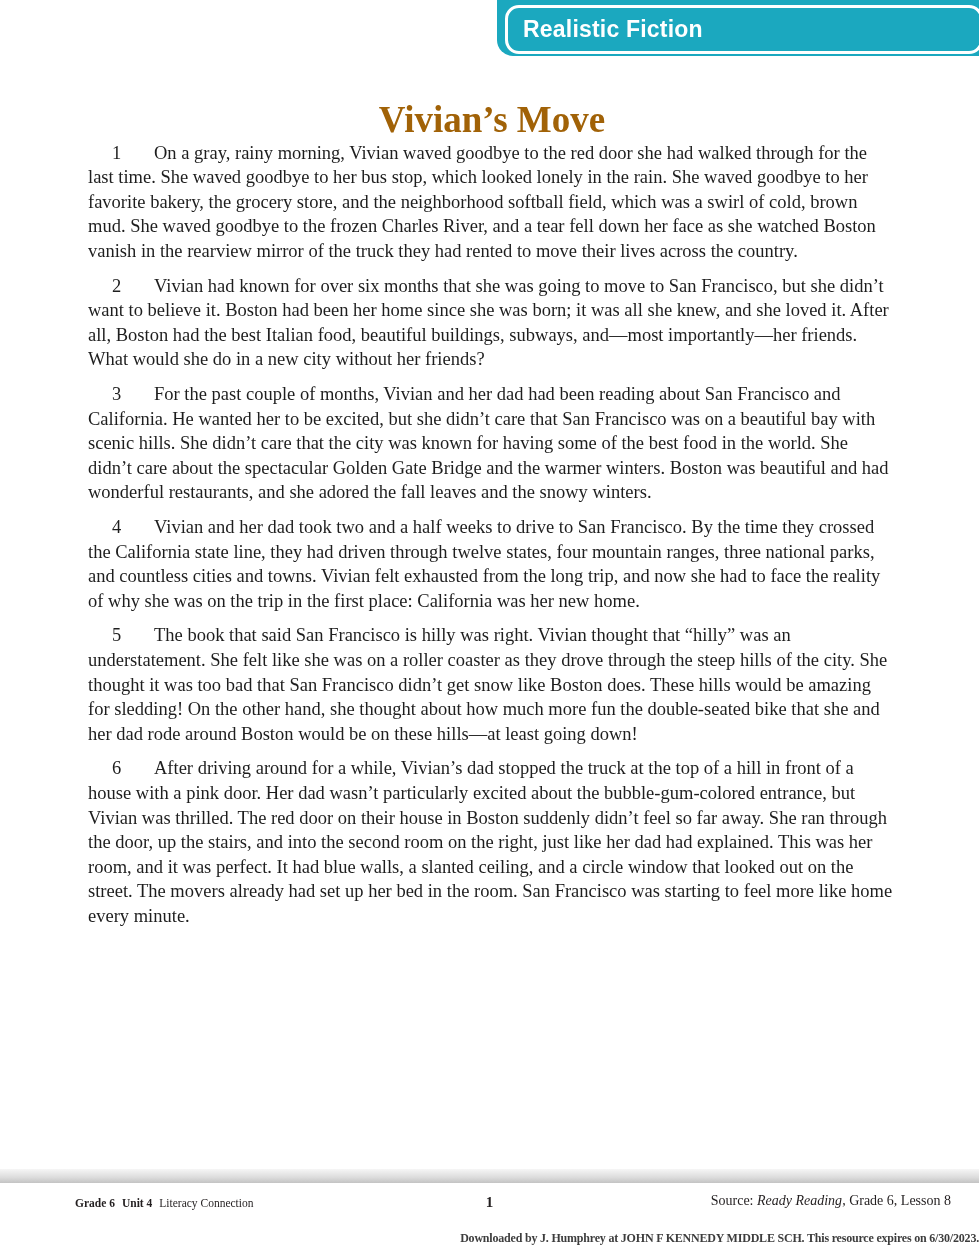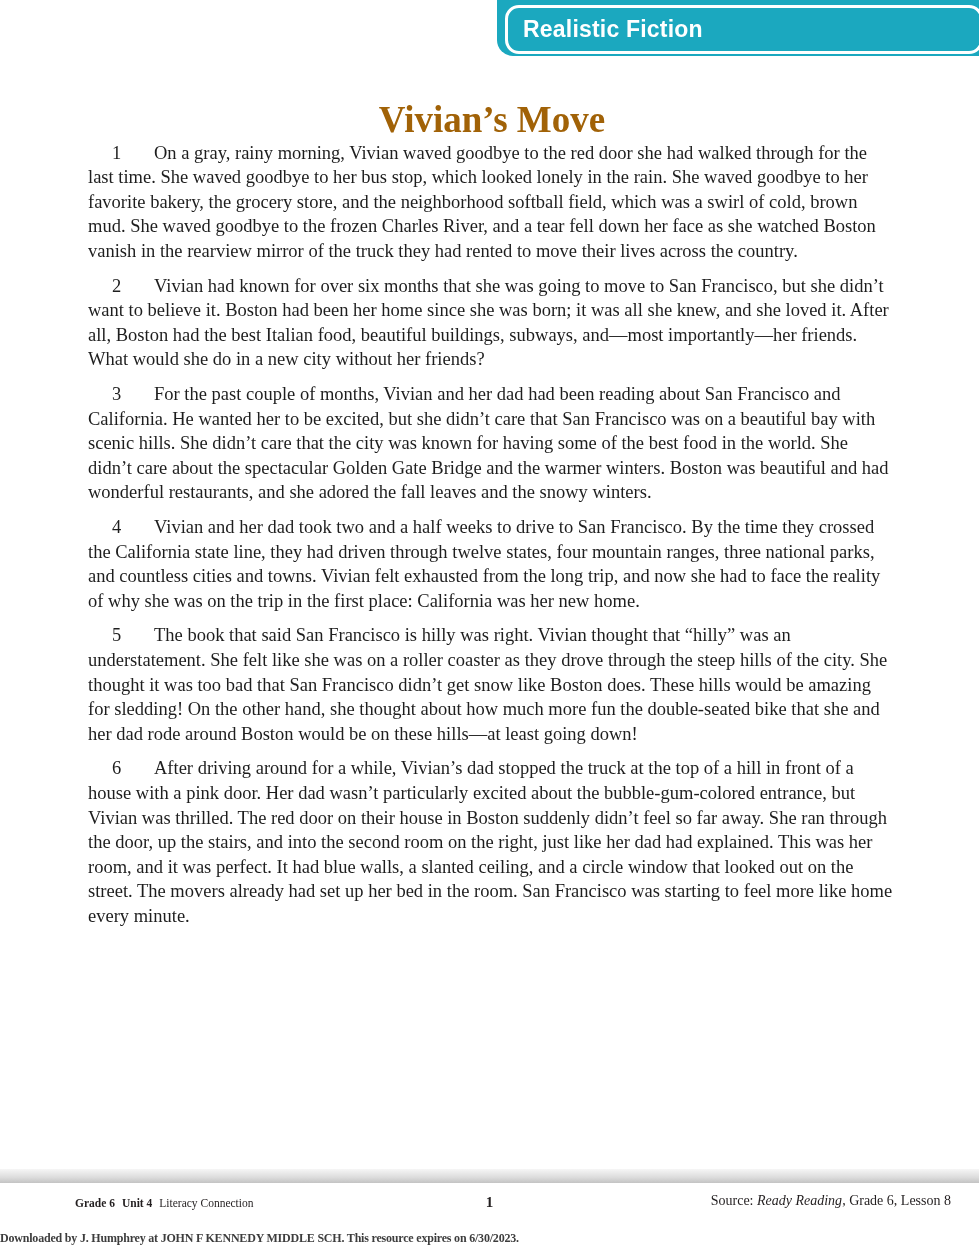--- a/index.html
+++ b/index.html
@@ -90,21 +90,21 @@
   }
   .footer-right {
     position: absolute; top: 1193px; right: 28px;
     text-align: center;
     font-size: 14px;
     line-height: 16.5px;
   }
   .footer-right .it { font-style: italic; }
   .download-notice {
     position: absolute; top: 1231px; left: 0; right: 0;
-    text-align: left;
+    text-align: right;
     font-size: 12px;
     font-weight: 700;
     color: #3d3d3d;
     letter-spacing: -0.2px;
   }
 </style>
 </head>
 <body>
 
 <div class="banner-back"></div>

